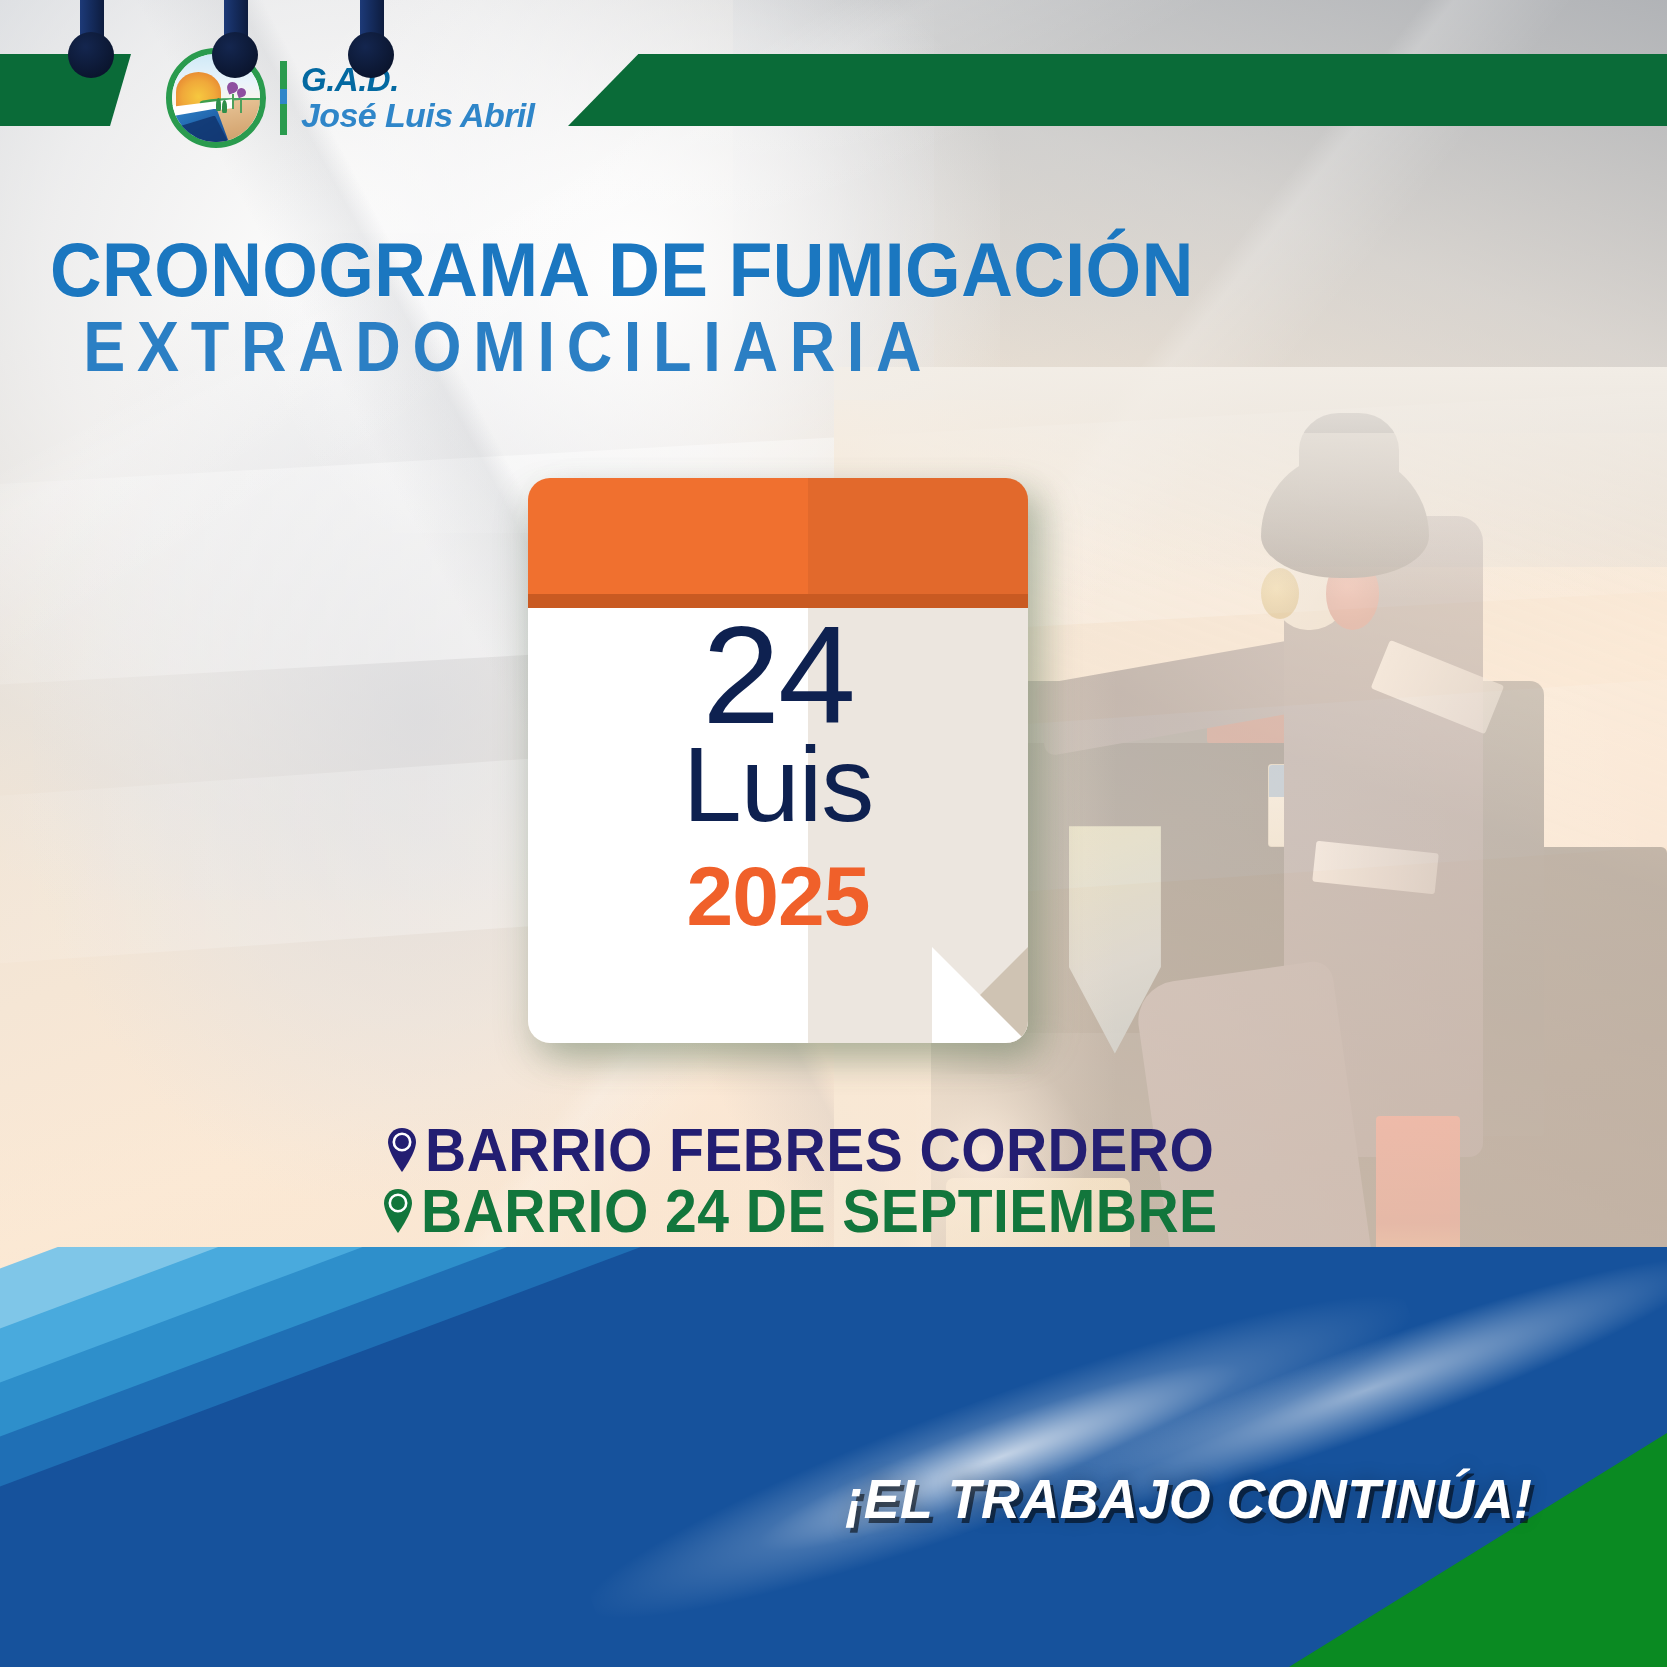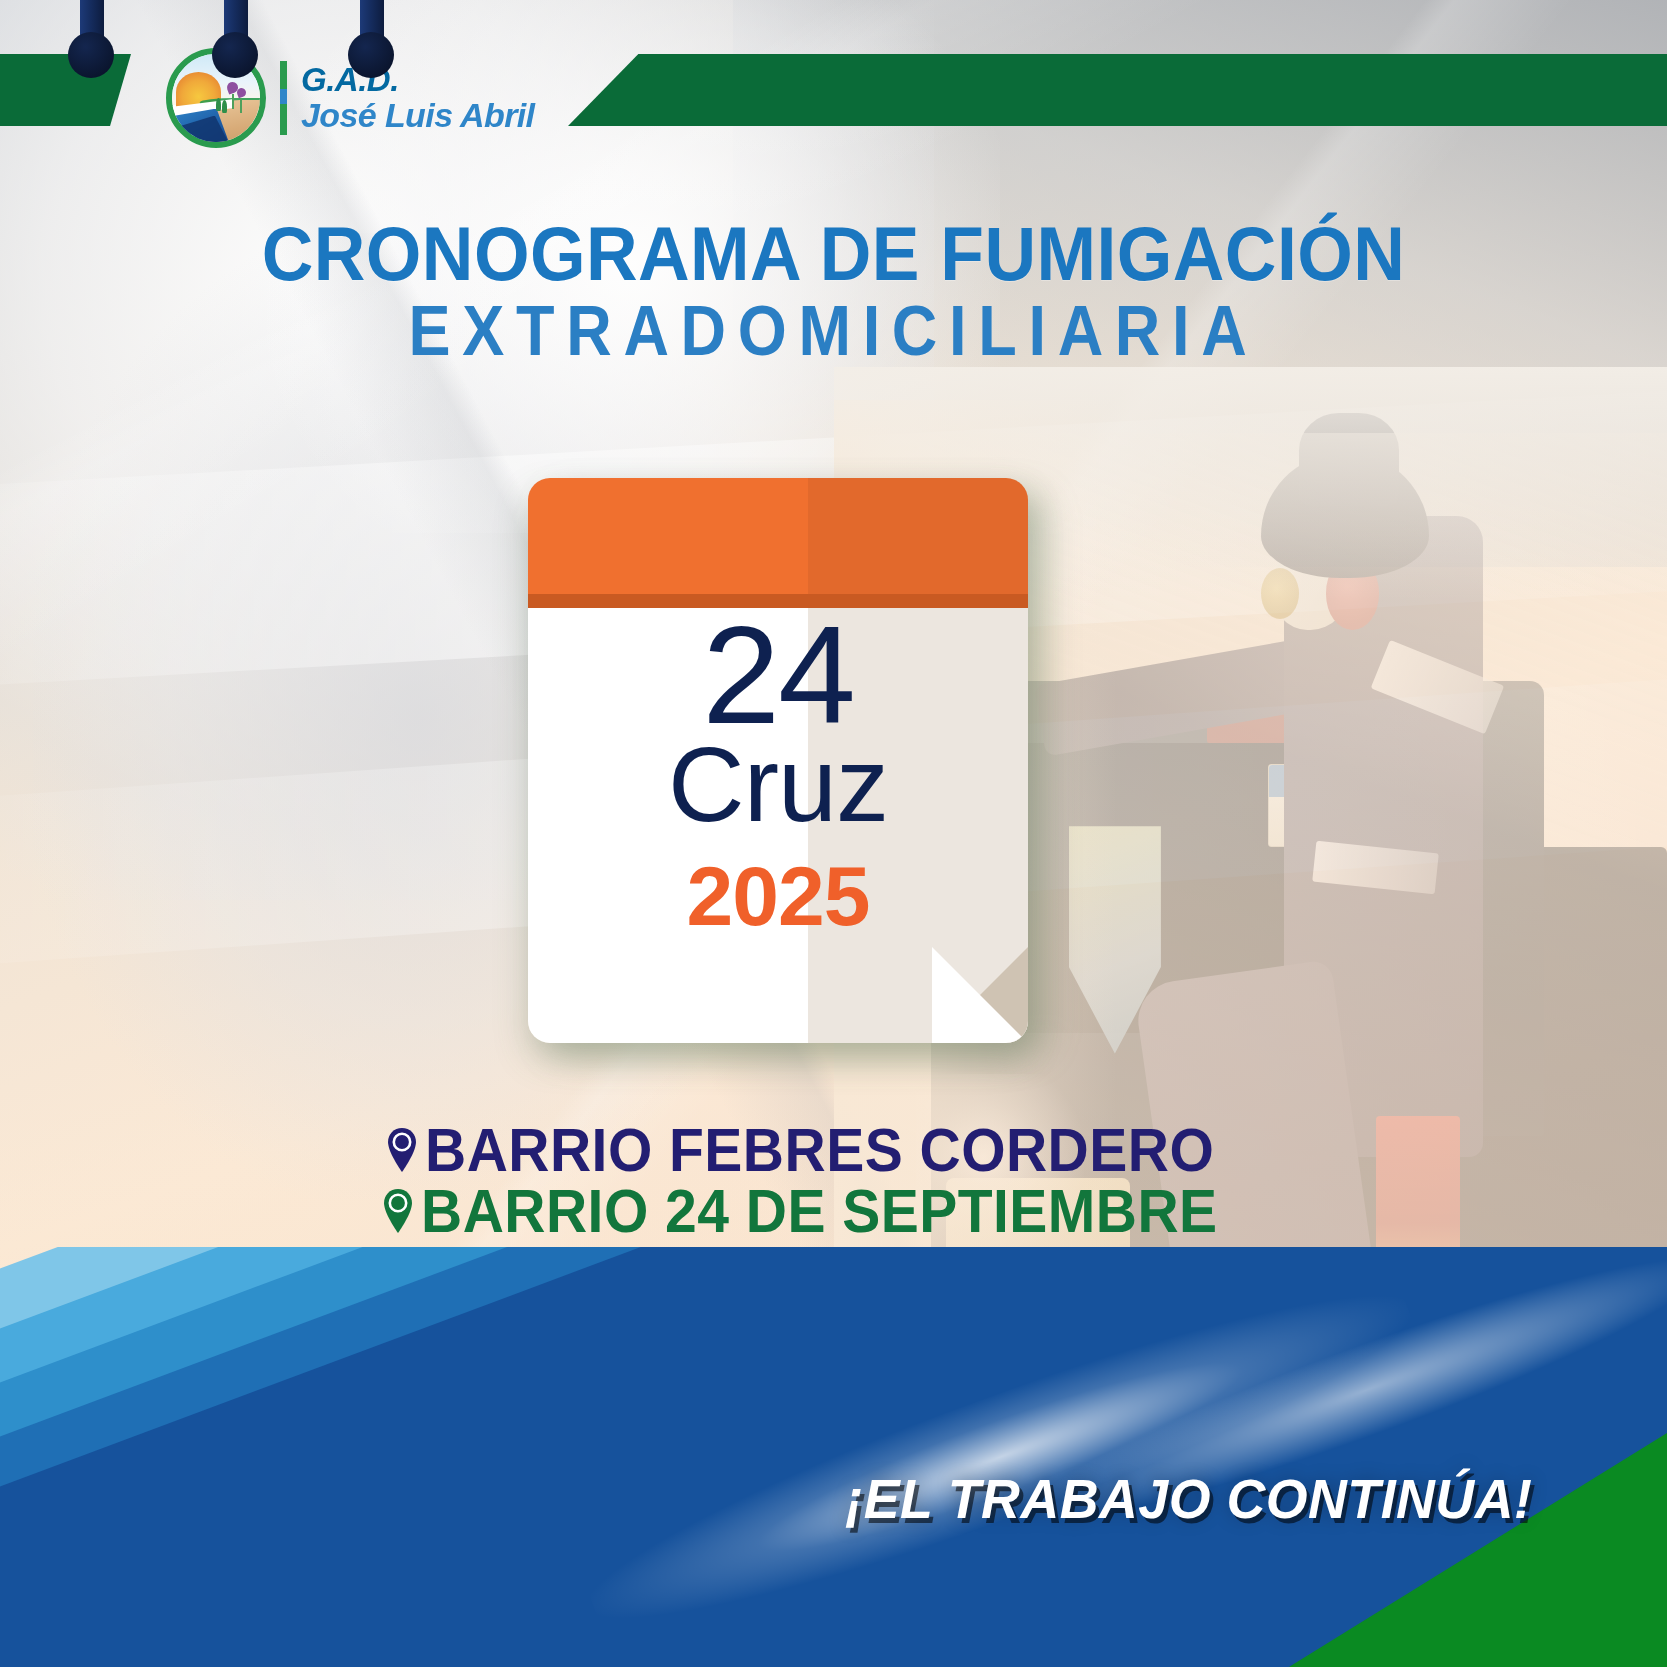--- a/index.html
+++ b/index.html
@@ -169,21 +169,21 @@
     font-size:33px;font-weight:bold;font-style:italic;color:#0369a1;
     letter-spacing:-.5px;
   }
   .logo-name{
     font-size:34px;font-weight:bold;font-style:italic;color:#2f86c9;
     letter-spacing:-.6px;margin-top:2px;
   }
 
   
   .headline{
-    position:absolute;left:0;right:0;top:216px;text-align:center;
+    position:absolute;left:0;right:0;top:232px;
   }
   .hl1{
     font-family:"Liberation Sans Narrow","Liberation Sans",sans-serif;
     font-size:76px;font-weight:bold;color:#1b77c0;
     letter-spacing:.5px;transform:scaleX(.94);
     text-shadow:0 1px 0 rgba(255,255,255,.28);
     line-height:1;
   }
   .hl2{
     font-family:"Liberation Sans Narrow","Liberation Sans",sans-serif;
@@ -415,21 +415,21 @@
   <div class="calendar">
     <div class="cal-body">
       <div class="cal-body-right"></div>
     </div>
     <div class="cal-head">
       <div class="cal-head-right"></div>
       <div class="cal-head-lip"></div>
     </div>
     <div class="cal-text">
       <div class="cal-day">24</div>
-      <div class="cal-month">Cruz</div>
+      <div class="cal-month">Luis</div>
       <div class="cal-year">2025</div>
     </div>
     <div class="fold">
       <div class="fold-shadow"></div>
       <div class="fold-page"></div>
     </div>
   </div>
   <div class="ring ring1">
     <div class="ring-bar"></div>
     <div class="ring-ball"></div>

